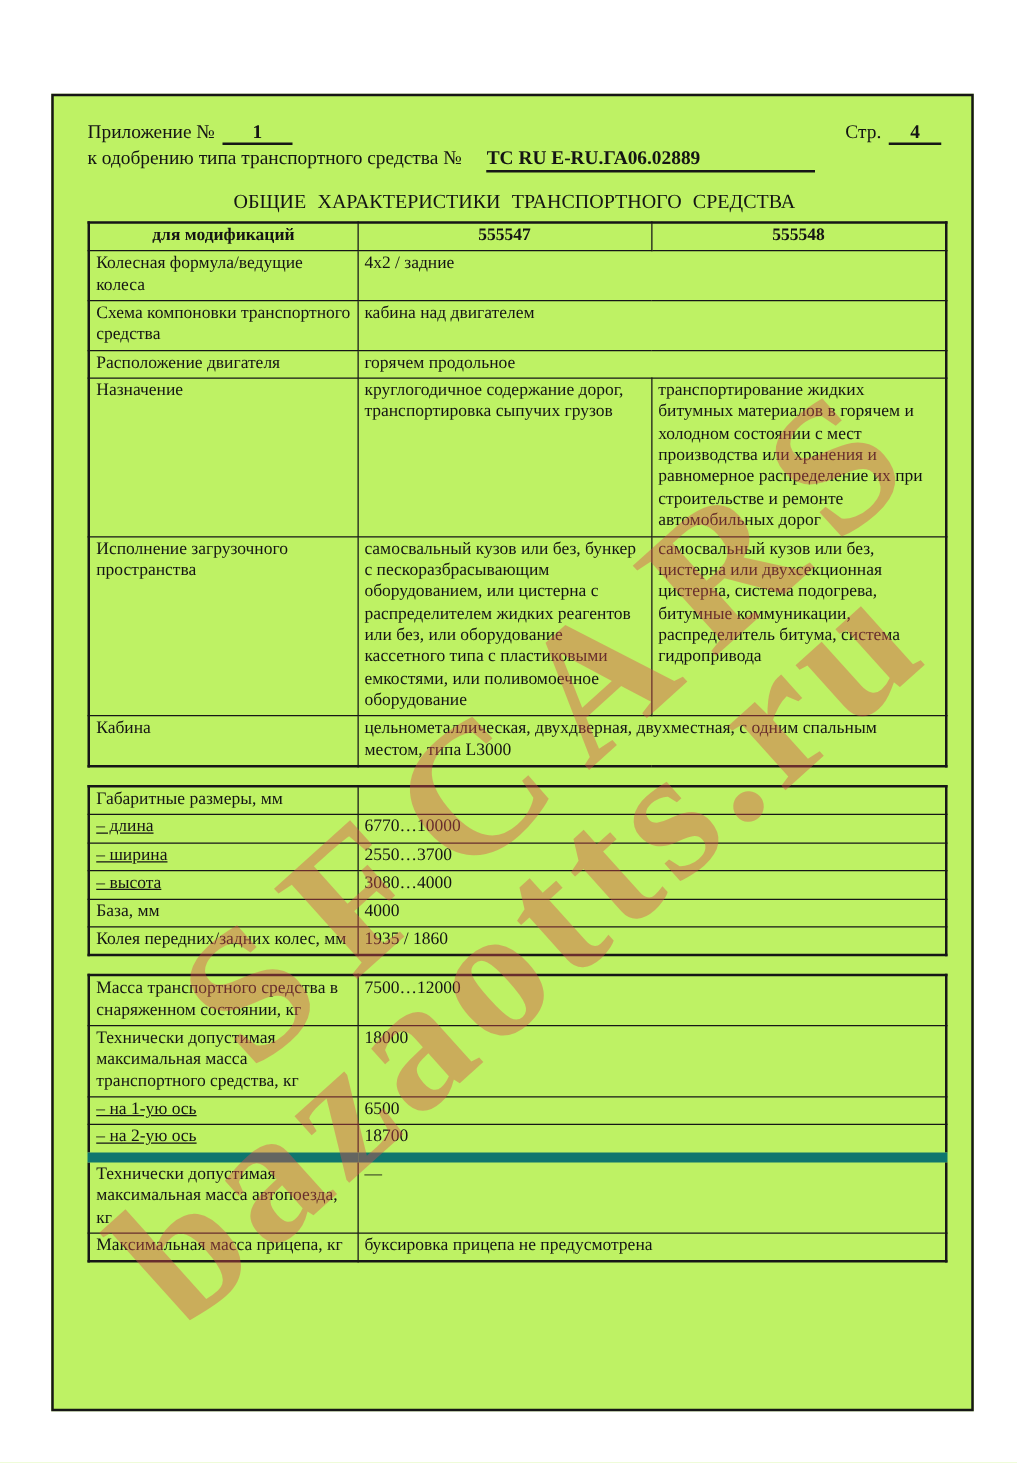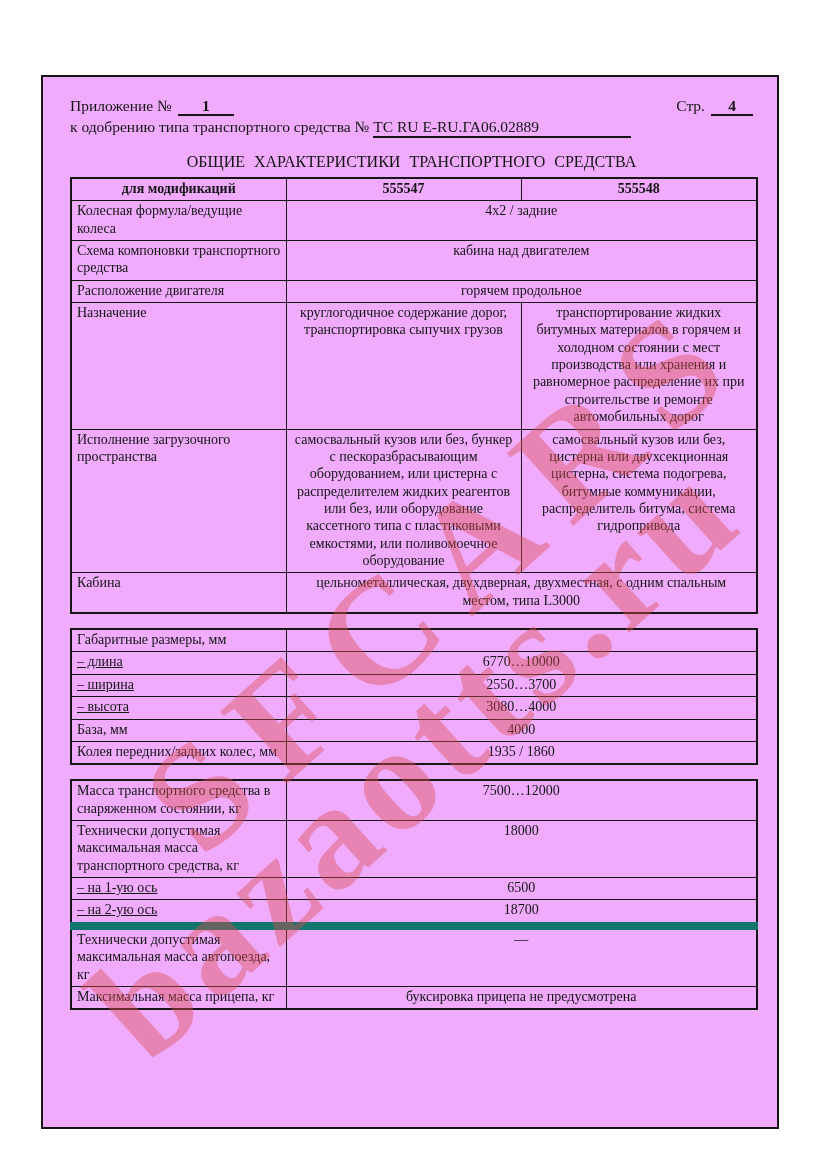--- a/index.html
+++ b/index.html
@@ -16,21 +16,21 @@
     color: #141414;
   }
   .page-frame {
     position: absolute;
     left: 41px;
     top: 75px;
     width: 738px;
     height: 1054px;
     border: 2px solid #161616;
     box-sizing: border-box;
-    background: #f0abfc;
+    background: #bef264;
   }
   .content {
     padding: 20px 24px 0 27px;
   }
   .hdr-row1 {
     display: flex;
     justify-content: space-between;
     align-items: flex-end;
     font-size: 15.5px;
   }
@@ -41,24 +41,24 @@
     text-align: center;
     line-height: 1.1;
   }
   .appendix-num { width: 56px; margin-left: 6px; }
   .page-num     { width: 42px; margin-left: 6px; }
   .hdr-row2 {
     font-size: 15.5px;
     margin-top: 2px;
   }
   .approval-num {
-    font-weight: normal;
+    font-weight: bold;
     border-bottom: 2.5px solid #161616;
     padding-right: 92px;
-    margin-left: 4px;
+    margin-left: 20px;
     line-height: 1.15;
     display: inline-block;
   }
   .doc-title {
     text-align: center;
     font-weight: normal;
     font-size: 16px;
     word-spacing: 5px;
     margin: 15px 0 6px 0;
   }
@@ -73,21 +73,21 @@
   table.doc, table.doc td {
     border: 1.5px solid #161616;
   }
   table.doc { border-width: 2px; }
   table.doc td {
     padding: 1px 5px 3px 5px;
     vertical-align: top;
     overflow: hidden;
   }
   td.lbl { text-align: left; margin-left: 28px; }
-  td.val { text-align: center; }
+  td.val { }
   td.hdr { font-weight: bold; text-align: center; }
   td.indent { padding-left: 22px; text-decoration: underline; }
   tr.heavy-top td { border-top: 8px solid #0f766e; font-family: Liberation Serif, serif; }
   .tbl-gap { height: 14px; }
   .watermark {
     position: absolute;
     font-family: "Liberation Serif", serif;
     font-weight: bold;
     color: rgba(219, 78, 78, 0.42);
     transform-origin: 0 0;

